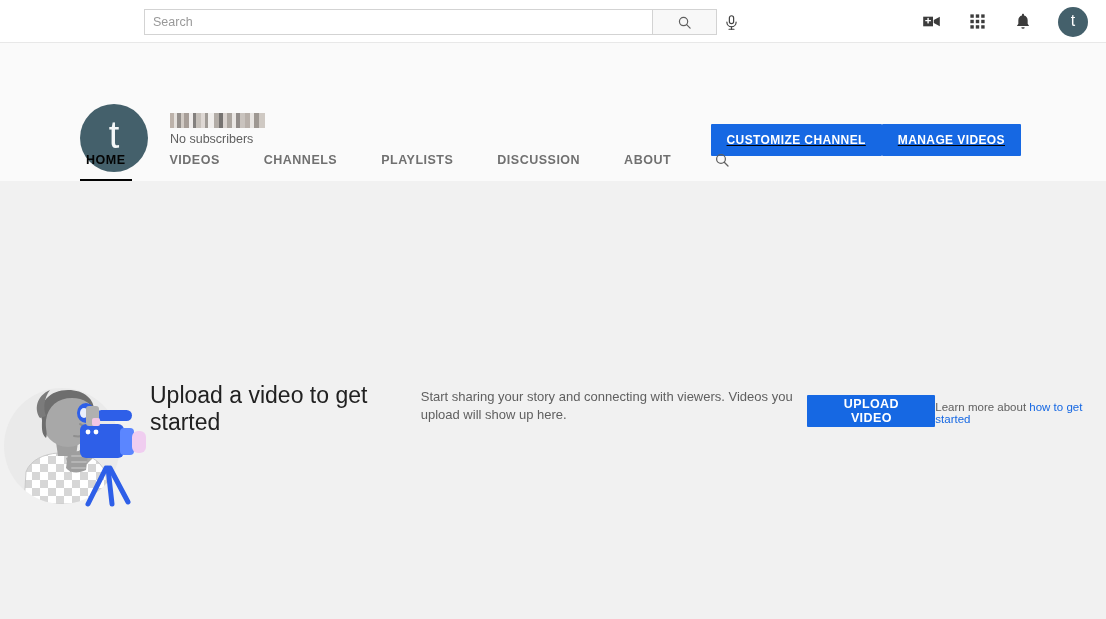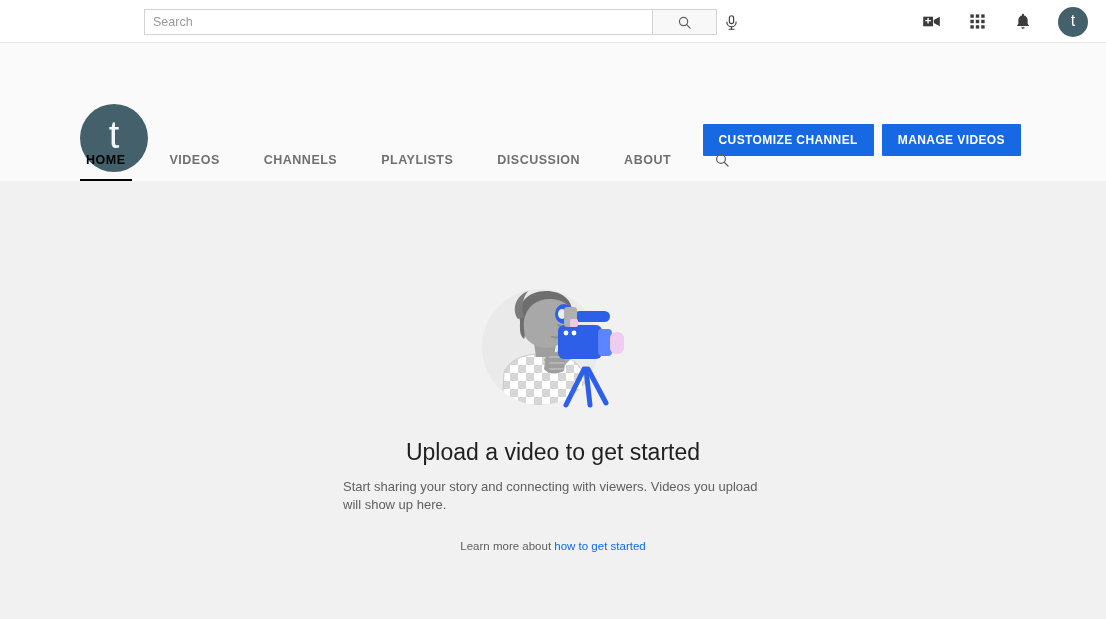--- a/index.html
+++ b/index.html
@@ -143,21 +143,21 @@
   .ch-subs {
     margin-top: 4px;
     font-size: 12.5px;
     color: #606060;
   }
   .ch-actions {
     position: absolute;
     right: 85px;
     top: 81px;
     display: flex;
-    gap: 8px;
+    text-decoration: underline;
   }
   .btn-blue {
     background: #1668e3;
     color: #ffffff;
     border: none;
     height: 32px;
     padding: 0 16px;
     font-size: 12px;
     font-weight: bold;
     letter-spacing: 0.4px;
@@ -207,21 +207,21 @@
     cursor: pointer;
   }
 
   
   .main {
     position: relative;
     width: 1106px;
     height: 438px;
     background: #f1f1f1;
     display: flex;
-    flex-direction: column;
+    flex-direction: row;
     align-items: center;
   }
   .illus { margin-top: 96px; }
   .empty-title {
     margin-top: 18px;
     font-size: 23px;
     color: #212121;
     font-weight: normal;
   }
   .empty-desc {
@@ -311,20 +311,24 @@
       </svg>
     </div>
     <div class="mh-avatar">t</div>
   </div>
 </div>
 
 <div class="channel-header">
 
   <div class="ch-avatar">t</div>
 
+  <div class="ch-meta">
+    <div class="ch-name-blur"></div>
+    <div class="ch-subs">No subscribers</div>
+  </div>
 
   <div class="ch-actions">
     <button class="btn-blue">CUSTOMIZE CHANNEL</button>
     <button class="btn-blue">MANAGE VIDEOS</button>
   </div>
 
   <div class="tabs">
     <div class="tab active">HOME</div>
     <div class="tab">VIDEOS</div>
     <div class="tab">CHANNELS</div>
@@ -397,17 +401,18 @@
       <rect x="120" y="52" width="14" height="27" rx="4" fill="#5b86ff"></rect>
       <rect x="132" y="55" width="14" height="22" rx="6" fill="#f0cdf0"></rect>
 
       <circle cx="88" cy="56" r="2.4" fill="#ffffff"></circle>
       <circle cx="96" cy="56" r="2.4" fill="#ffffff"></circle>
     </svg>
   </div>
 
   <div class="empty-title">Upload a video to get started</div>
   <div class="empty-desc">Start sharing your story and connecting with viewers. Videos you upload will show up here.</div>
+  <button class="upload-btn">UPLOAD VIDEO</button>
 
   <div class="learn-more">
     <span>Learn more about </span><a href="#">how to get started</a>
   </div>
 </div>
 
 </body></html>

